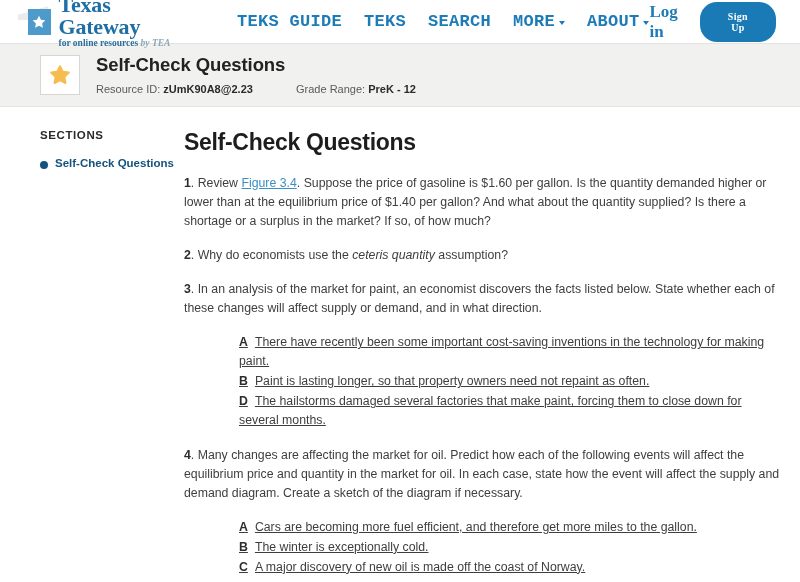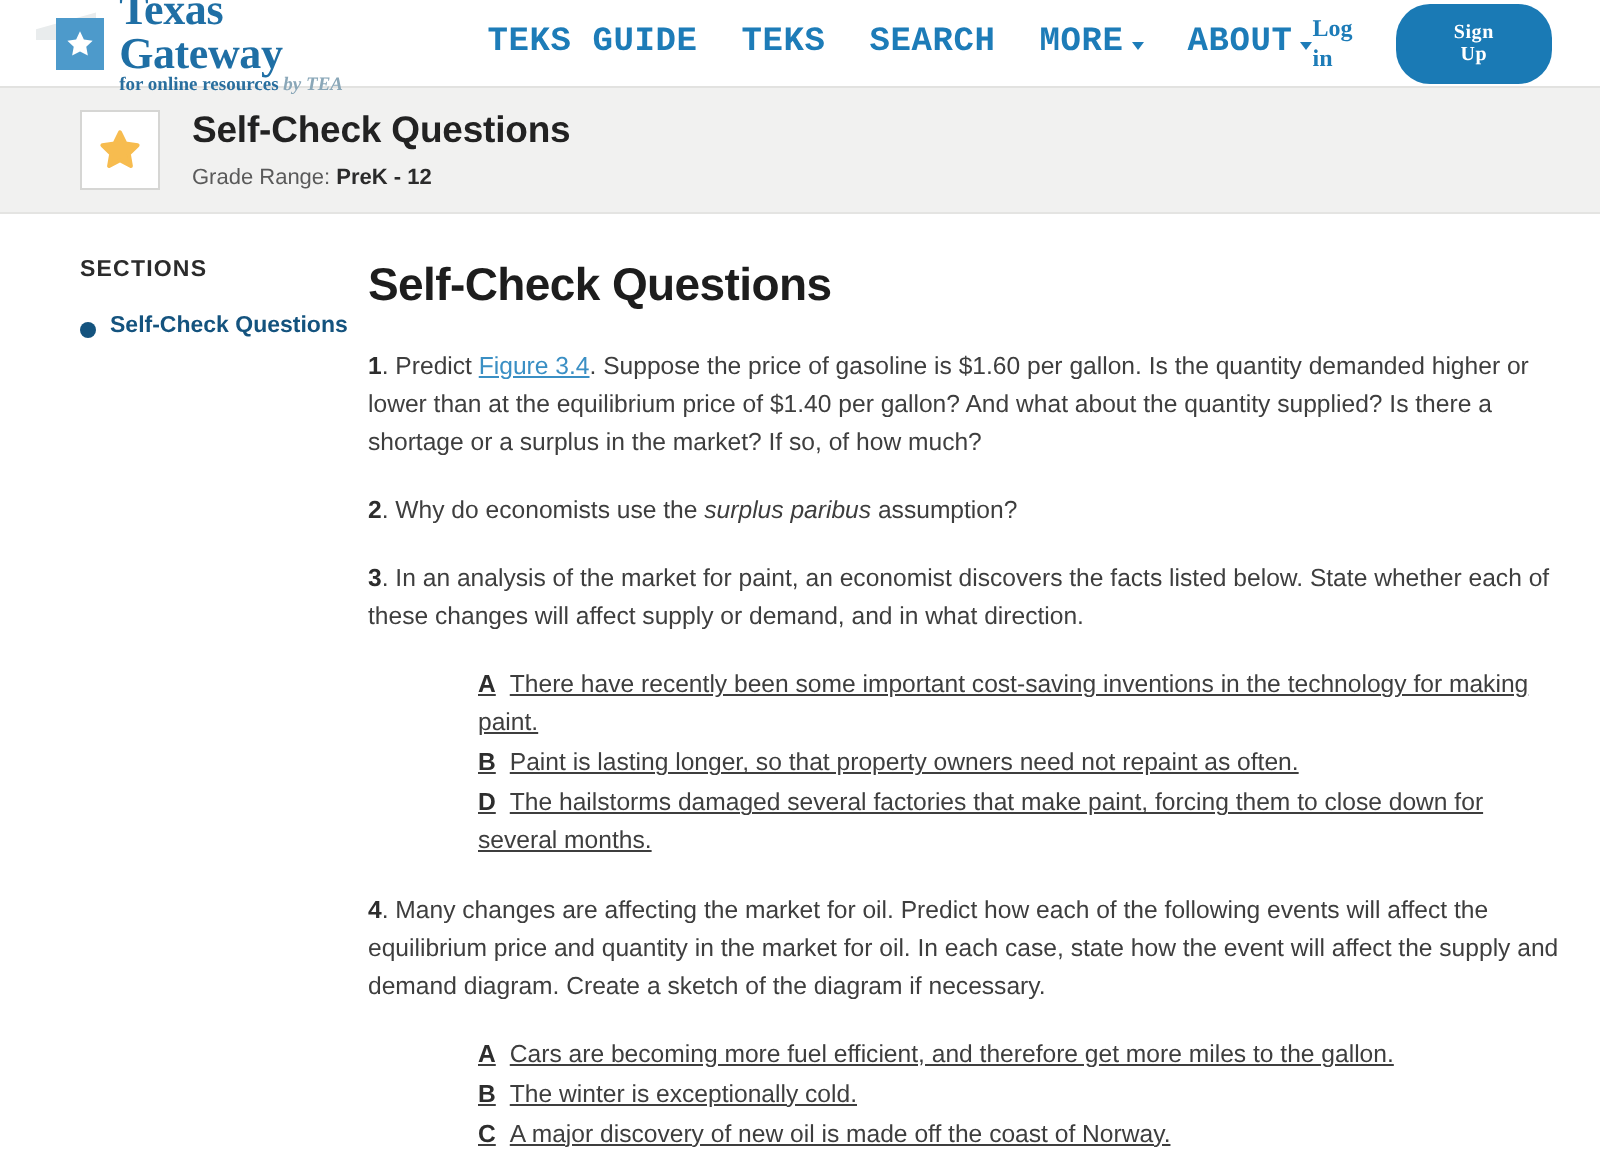--- a/index.html
+++ b/index.html
@@ -108,21 +108,21 @@
   .nav-right {
     margin-left: auto;
     display: flex;
     align-items: center;
     gap: 14px;
     padding-right: 24px;
   }
   .login-link {
     font-family: "Liberation Serif", serif;
     font-weight: bold;
-    font-size: 12px;
+    font-size: 17px;
     color: #1d7cb8;
     text-decoration: none;
     cursor: pointer;
   }
   .signup-btn {
     background: #1a7ab5;
     color: #ffffff;
     font-family: "Liberation Serif", serif;
     font-weight: bold;
     font-size: 10px;
@@ -304,20 +304,24 @@
 
 <div class="resource-band">
   <div class="res-icon-box">
     <svg width="24" height="24" viewBox="0 0 24 24" aria-hidden="true">
       <path fill="#f7bc4f" stroke="#f7bc4f" stroke-width="2" stroke-linejoin="round" d="M12 3.2l2.7 5.5 6.1.9-4.4 4.3 1.05 6.1L12 17.1l-5.45 2.9L7.6 13.9 3.2 9.6l6.1-.9z"></path>
     </svg>
   </div>
   <div class="res-meta">
     <div class="res-title">Self-Check Questions</div>
     <div class="res-subline">
+      <span class="res-field res-field-id">
+        <span>Resource ID:</span>
+        <strong>zUmK90A8@2.23</strong>
+      </span>
       <span class="res-field">
         <span>Grade Range:</span>
         <strong>PreK - 12</strong>
       </span>
     </div>
   </div>
 </div>
 
 <div class="page-body">
 
@@ -326,25 +330,25 @@
     <div class="section-item">
       <span class="section-bullet"></span>
       <span class="section-label">Self-Check Questions</span>
     </div>
   </div>
 
   <div class="content">
     <h1 class="content-title">Self-Check Questions</h1>
 
     <p class="q">
-      <span class="num">1</span><span>. Predict </span><a class="inline-link">Figure 3.4</a><span>. Suppose the price of gasoline is $1.60 per gallon. Is the quantity demanded higher or lower than at the equilibrium price of $1.40 per gallon? And what about the quantity supplied? Is there a shortage or a surplus in the market? If so, of how much?</span>
+      <span class="num">1</span><span>. Review </span><a class="inline-link">Figure 3.4</a><span>. Suppose the price of gasoline is $1.60 per gallon. Is the quantity demanded higher or lower than at the equilibrium price of $1.40 per gallon? And what about the quantity supplied? Is there a shortage or a surplus in the market? If so, of how much?</span>
     </p>
 
     <p class="q">
-      <span class="num">2</span><span>. Why do economists use the </span><em>surplus paribus</em><span> assumption?</span>
+      <span class="num">2</span><span>. Why do economists use the </span><em>ceteris quantity</em><span> assumption?</span>
     </p>
 
     <p class="q">
       <span class="num">3</span><span>. In an analysis of the market for paint, an economist discovers the facts listed below. State whether each of these changes will affect supply or demand, and in what direction.</span>
     </p>
     <div class="sublist">
       <span class="sub-item">
         <span class="letter">A</span><span>There have recently been some important cost-saving inventions in the technology for making paint.</span>
       </span>
       <span class="sub-item">

